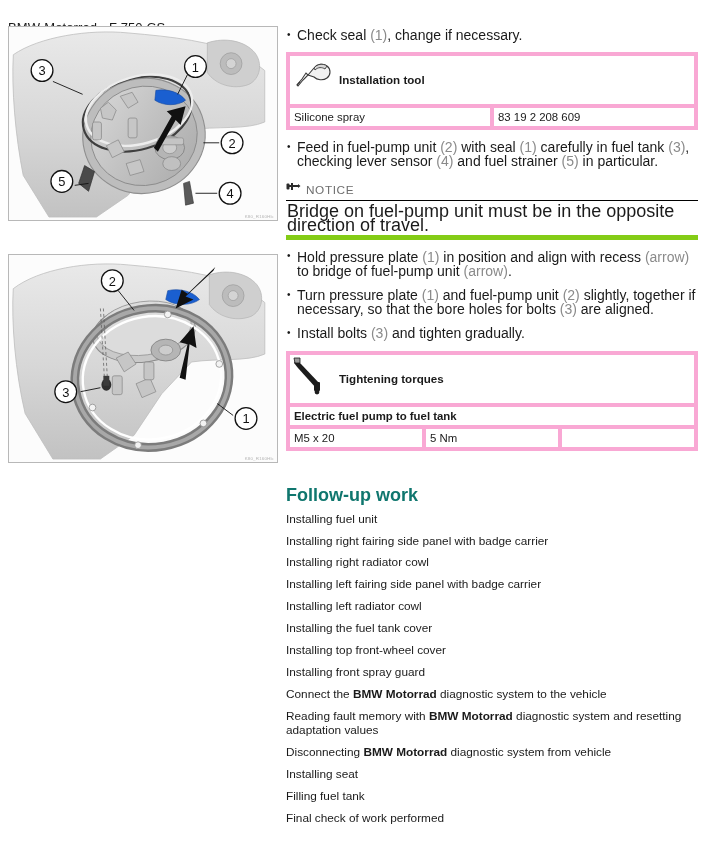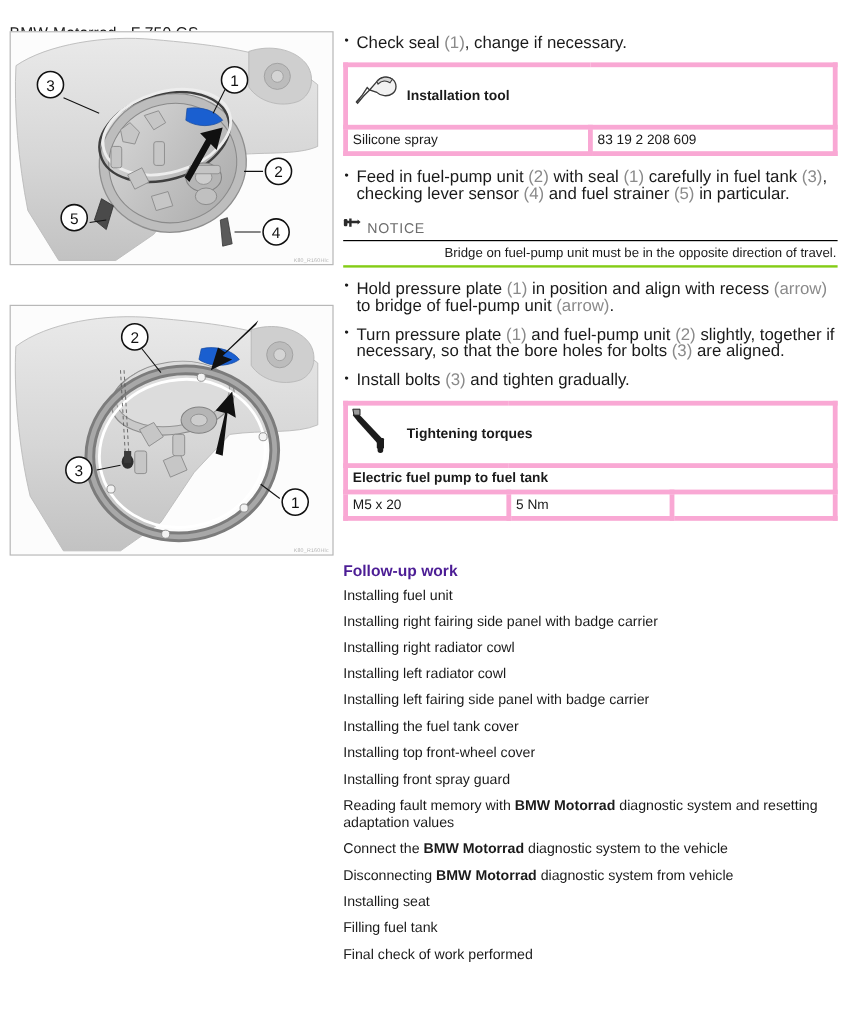--- a/index.html
+++ b/index.html
@@ -136,33 +136,32 @@
     gap: 5px;
     margin-bottom: 3px;
   }
   .notice-word {
     font-size: 11.8px;
     color: #6d6d6d;
     letter-spacing: .6px;
   }
   .notice-text {
     border-top: 1px solid #000;
-    border-bottom: 2px solid #84cc16;
+    border-bottom: 5px solid #84cc16;
     padding: 3px 1px 3px 1px;
-    font-size: 11px;
+    font-size: 18px;
     line-height: 14px;
-    text-align: right;
   }
 
   
   .followup-title {
     font-weight: bold;
-    font-size: 13px;
+    font-size: 18px;
     margin: 0 0 6px 0;
-    color: #4c1d95;
+    color: #0f766e;
   }
   ul.followup {
     list-style: none;
     margin: 0;
     padding: 0;
   }
   ul.followup li {
     font-size: 11.8px;
     line-height: 14.4px;
     margin-bottom: 7.5px;
@@ -405,27 +404,27 @@
       </tr>
     </tbody>
   </table>
 
   <div style="margin-top:34px;">
     <div class="followup-title">Follow-up work</div>
     <ul class="followup">
         <li><span>Installing fuel unit</span></li>
         <li><span>Installing right fairing side panel with badge carrier</span></li>
         <li><span>Installing right radiator cowl</span></li>
+        <li><span>Installing left fairing side panel with badge carrier</span></li>
         <li><span>Installing left radiator cowl</span></li>
-        <li><span>Installing left fairing side panel with badge carrier</span></li>
         <li><span>Installing the fuel tank cover</span></li>
         <li><span>Installing top front-wheel cover</span></li>
         <li><span>Installing front spray guard</span></li>
+        <li><span>Connect the </span><b>BMW Motorrad</b><span> diagnostic system to the vehicle</span></li>
         <li><span>Reading fault memory with </span><b>BMW Motorrad</b><span> diagnostic system and resetting adaptation values</span></li>
-        <li><span>Connect the </span><b>BMW Motorrad</b><span> diagnostic system to the vehicle</span></li>
         <li><span>Disconnecting </span><b>BMW Motorrad</b><span> diagnostic system from vehicle</span></li>
         <li><span>Installing seat</span></li>
         <li><span>Filling fuel tank</span></li>
         <li><span>Final check of work performed</span></li>
       </ul>
   </div>
 
 </div>
 
 </body></html>

